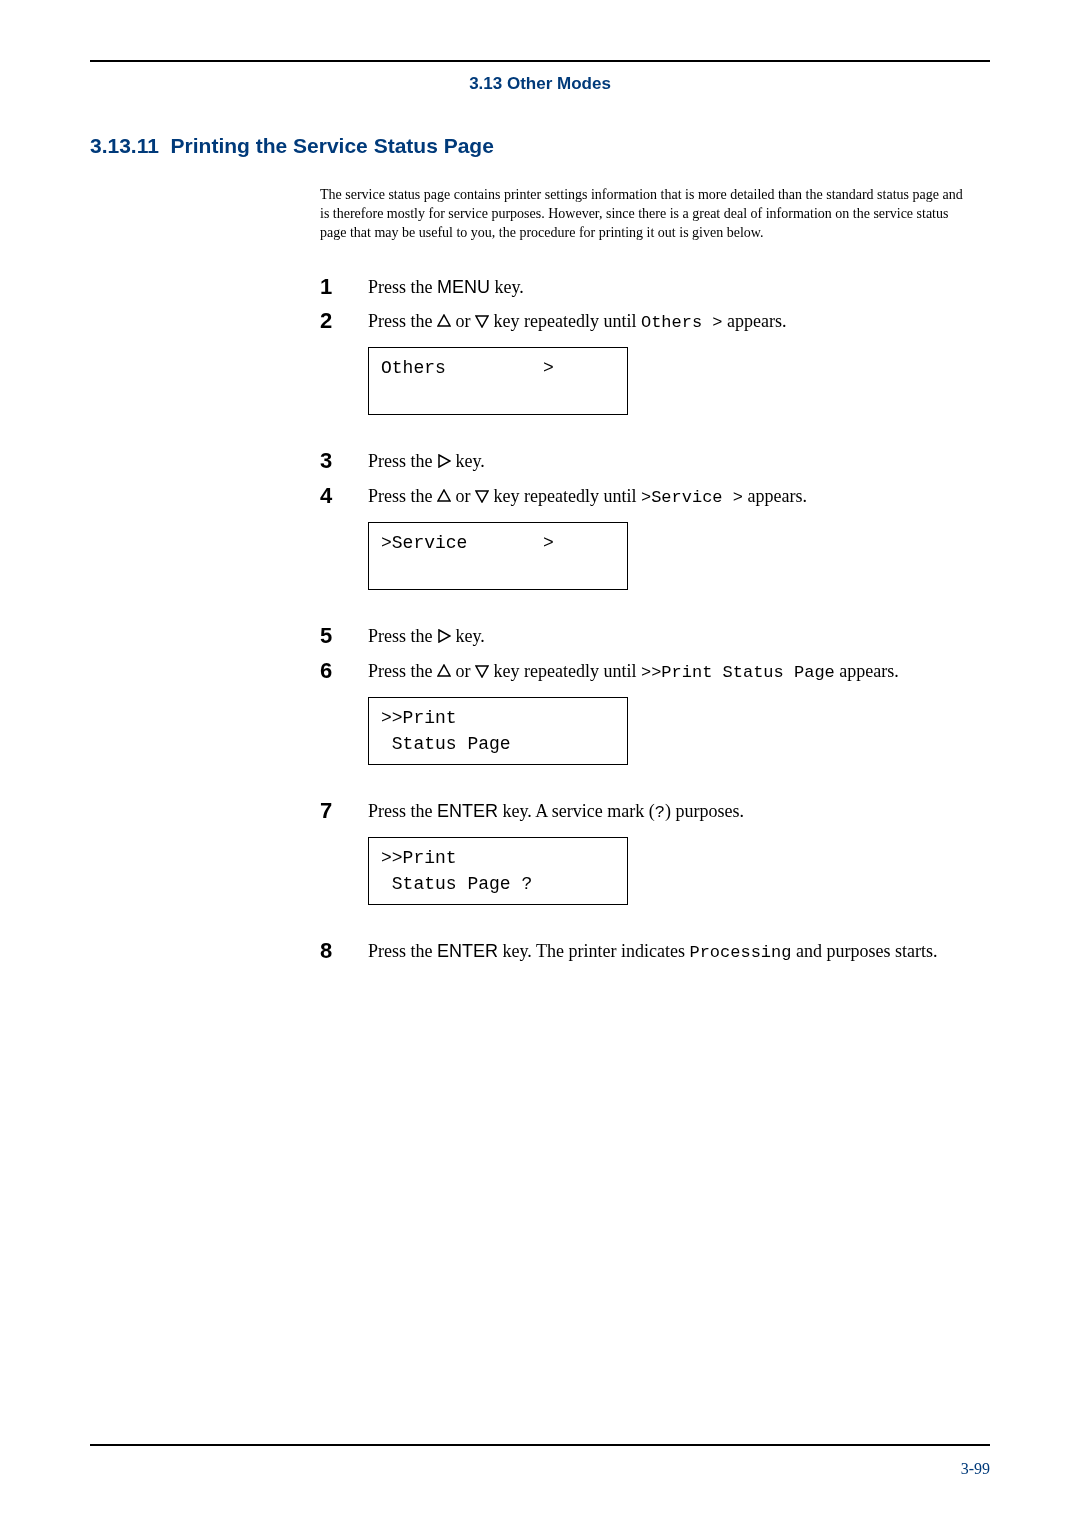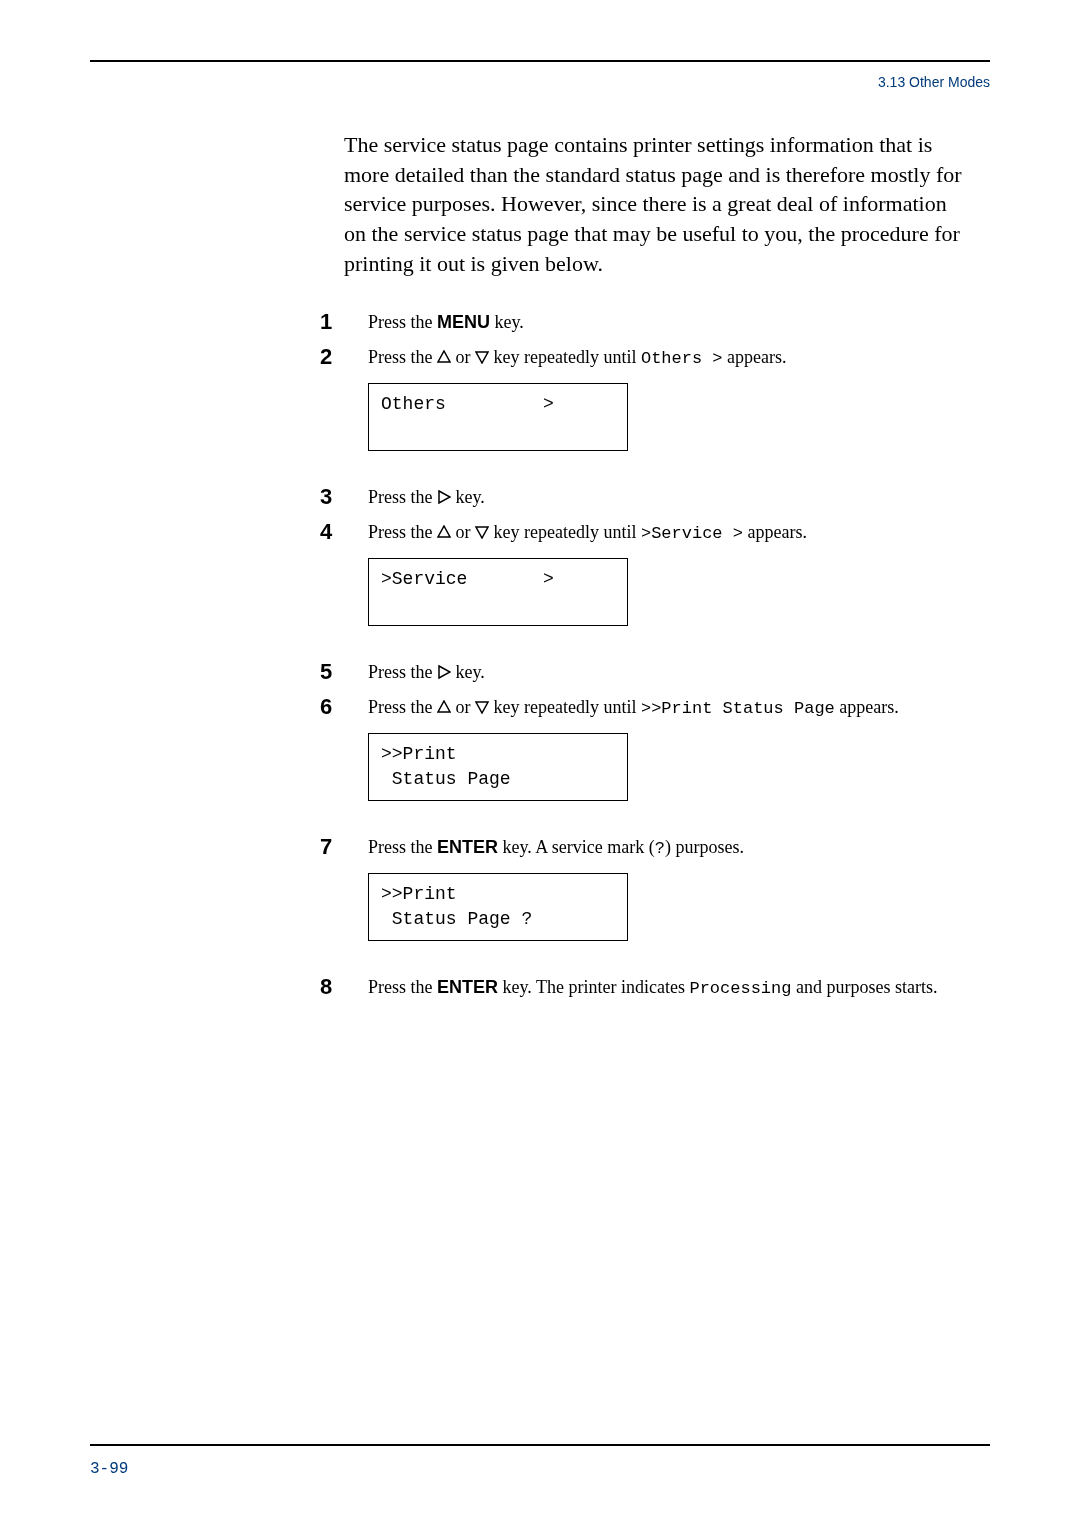--- a/index.html
+++ b/index.html
@@ -19,43 +19,42 @@
     padding: 60px 90px 50px 90px;
     height: 100%;
     display: flex;
     flex-direction: column;
   }
   .top-rule {
     border-top: 2px solid #000;
     margin-bottom: 12px;
   }
   .header-section {
-    text-align: right;
-    font-family: Arial, Helvetica, sans-serif;
-    font-size: 14px;
-    font-weight: normal;
+    text-align: center;
+    font-family: Arial, Helvetica, sans-serif;
+    font-size: 17px;
+    font-weight: bold;
     color: #003a7a;
     margin-bottom: 40px;
   }
   .section-title {
     font-family: Arial, Helvetica, sans-serif;
     font-size: 21px;
     font-weight: bold;
     color: #003a7a;
     margin-bottom: 28px;
   }
   .content-block {
     margin-left: 230px;
     margin-right: 20px;
   }
   .intro-paragraph {
-    font-size: 22px;
+    font-size: 14px;
     line-height: 1.35;
     margin-bottom: 32px;
-    margin-left: 24px;
   }
   .step {
     display: flex;
     align-items: flex-start;
     margin-bottom: 10px;
   }
   .step-number {
     font-family: Arial, Helvetica, sans-serif;
     font-size: 22px;
     font-weight: bold;
@@ -63,21 +62,21 @@
     flex-shrink: 0;
     line-height: 1.1;
   }
   .step-body {
     flex: 1;
     font-size: 18px;
     line-height: 1.35;
   }
   .step-body .bold-sans {
     font-family: Arial, Helvetica, sans-serif;
-    font-weight: bold;
+    font-weight: normal;
     margin-top: 48px;
   }
   .mono {
     font-family: "Courier New", Courier, monospace;
     font-size: 17px;
   }
   .icon-tri {
     display: inline-block;
     vertical-align: -1px;
   }
@@ -93,34 +92,37 @@
     white-space: pre;
   }
   .spacer-flex {
     flex: 1;
   }
   .bottom-rule {
     border-top: 2px solid #000;
     margin-top: 12px;
   }
   .page-number {
-    text-align: left;
+    text-align: right;
     font-size: 16px;
     color: #003a7a;
     margin-top: 14px;
-    font-family: Liberation Mono, monospace;
+    font-family: Liberation Serif, serif;
   }
 </style>
 </head>
 <body>
 
 <div class="page">
   <div class="top-rule"></div>
   <div class="header-section">3.13 Other Modes</div>
 
+  <div class="section-title">
+    <span>3.13.11</span>&nbsp;&nbsp;<span>Printing the Service Status Page</span>
+  </div>
 
   <div class="content-block">
     <p class="intro-paragraph">The service status page contains printer settings information that is more detailed than the standard status page and is therefore mostly for service purposes. However, since there is a great deal of information on the service status page that may be useful to you, the procedure for printing it out is given below.</p>
 
     <div class="step">
       <div class="step-number">1</div>
       <div class="step-body">
         <span>Press the </span><span class="bold-sans">MENU</span><span> key.</span>
       </div>
     </div>

